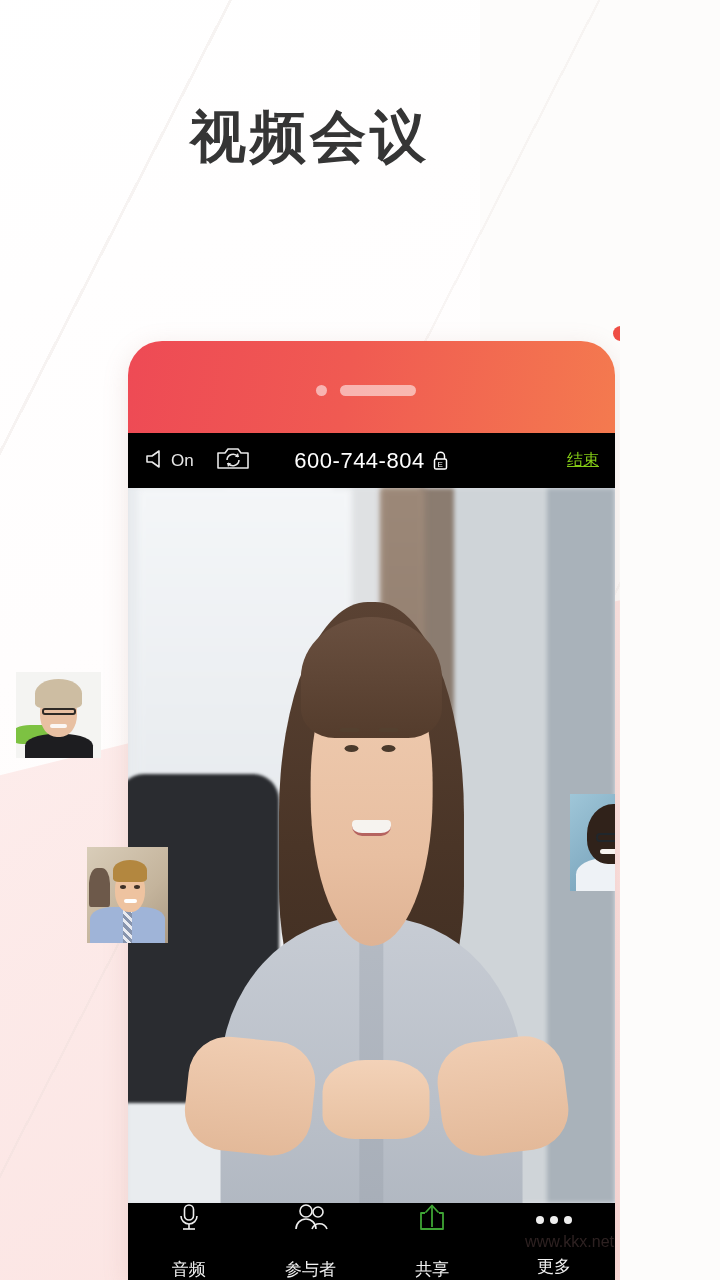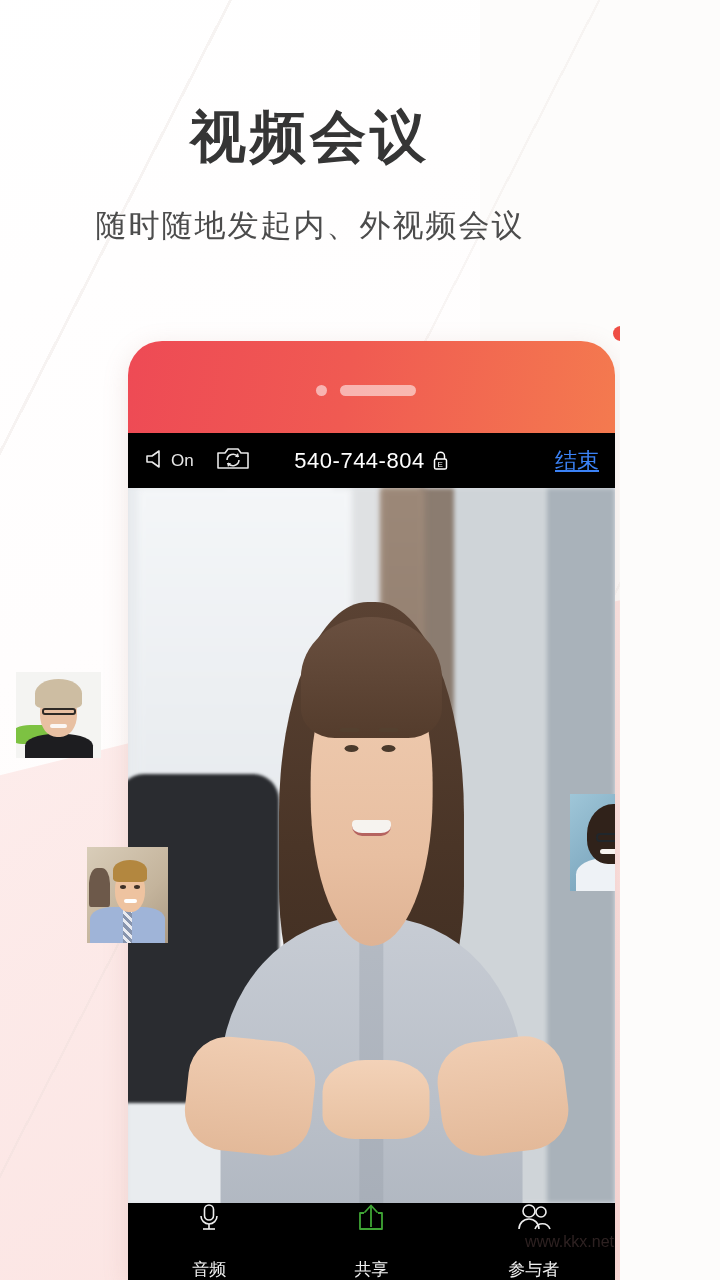--- a/index.html
+++ b/index.html
@@ -81,21 +81,21 @@
   .spk-wrap{ display:flex; align-items:center; gap:3px; }
   .spk-label{ color:#e8e8e8; font-size:17px; }
   .cam-flip{ margin-left:22px; display:flex; align-items:center; }
   .meeting-id{
     position:absolute; left:0; right:0; text-align:center;
     color:#fff; font-size:22px; letter-spacing:.5px;
     display:flex; align-items:center; justify-content:center; gap:7px;
   }
   .lock-e{ display:inline-flex; }
   .end-btn{
-    margin-left:auto; color:#3b82f6; font-size:22px; position:relative; z-index:3;text-decoration:underline;
+    margin-left:auto; color:#84cc16; font-size:16px; position:relative; z-index:3;text-decoration:underline;
   }
 
   
   .stage{
     position:absolute; left:0; top:147px; width:100%; height:715px;
     overflow:hidden; background:#dfe3e8;
   }
   
   .bg-office{
     position:absolute; inset:0;
@@ -209,21 +209,20 @@
 
   <div class="bg-white-wash"></div>
   <div class="bg-pink-right"></div>
   <div class="bg-pink-left"></div>
   <div class="bg-streaks"></div>
 
   <div class="dot dot-small"></div>
   <div class="dot dot-large"></div>
 
   <div class="title">视频会议</div>
-  <div class="subtitle">随时随地发起内、外视频会议</div>
 
   <div class="phone">
 
     <div class="phone-bezel">
       <div class="bezel-cam"></div>
       <div class="bezel-speaker"></div>
     </div>
 
     <div class="appbar">
 
@@ -242,21 +241,21 @@
             <path d="M2 7 h7 l3-4 h10 l3 4 h7 v15 H2 Z" fill="none" stroke="#e8e8e8" stroke-width="1.6" stroke-linejoin="round"></path>
             <path d="M11 14 a6 6 0 0 1 11-3" fill="none" stroke="#e8e8e8" stroke-width="1.6"></path>
             <path d="M23 14 a6 6 0 0 1 -11 3" fill="none" stroke="#e8e8e8" stroke-width="1.6"></path>
             <path d="M22 7 l1 4 l-4 0 Z" fill="#e8e8e8"></path>
             <path d="M12 21 l-1 -4 l4 0 Z" fill="#e8e8e8"></path>
           </svg>
         </span>
       </div>
 
       <div class="meeting-id">
-        <span>540-744-804</span>
+        <span>600-744-804</span>
         <span class="lock-e">
           <svg width="17" height="21" viewBox="0 0 17 21">
             <path d="M4.5 9 V6.2 a4 4 0 0 1 8 0 V9" fill="none" stroke="#fff" stroke-width="1.5"></path>
             <rect x="2.5" y="9" width="12" height="10" rx="1.6" fill="none" stroke="#fff" stroke-width="1.5"></rect>
             <text x="8.5" y="17" font-size="8" fill="#fff" text-anchor="middle" font-family="Liberation Sans, sans-serif">E</text>
           </svg>
         </span>
       </div>
 
       <div class="end-btn">结束</div>
@@ -307,41 +306,49 @@
             <line x1="15" y1="22" x2="15" y2="27" stroke="#eee" stroke-width="1.6"></line>
             <line x1="9" y1="27" x2="21" y2="27" stroke="#eee" stroke-width="1.6"></line>
           </svg>
         </span>
         <span class="tb-label">音频</span>
       </div>
 
 
       <div class="tb-item">
         <span>
-          <svg width="30" height="32" viewBox="0 0 30 32">
-            <path d="M8 11 H4 v16 h22 V11 h-4" fill="none" stroke="#3fa535" stroke-width="1.8" stroke-linejoin="round"></path>
-            <line x1="15" y1="25" x2="15" y2="4" stroke="#3fa535" stroke-width="1.8"></line>
-            <path d="M9 10 L15 3.5 L21 10" fill="none" stroke="#3fa535" stroke-width="1.8" stroke-linejoin="round" stroke-linecap="round"></path>
-          </svg>
-        </span>
-        <span class="tb-label">共享</span>
-      </div>
-
-      <div class="tb-item">
-        <span>
           <svg width="36" height="32" viewBox="0 0 36 32">
             <circle cx="13" cy="9" r="6" fill="none" stroke="#eee" stroke-width="1.6"></circle>
             <path d="M3 27 a10 10 0 0 1 20 0" fill="none" stroke="#eee" stroke-width="1.6"></path>
             <circle cx="25" cy="10" r="5" fill="none" stroke="#eee" stroke-width="1.6"></circle>
             <path d="M19 27 a8 8 0 0 1 15 0" fill="none" stroke="#eee" stroke-width="1.6"></path>
           </svg>
         </span>
         <span class="tb-label">参与者</span>
       </div>
 
+      <div class="tb-item">
+        <span>
+          <svg width="30" height="32" viewBox="0 0 30 32">
+            <path d="M8 11 H4 v16 h22 V11 h-4" fill="none" stroke="#3fa535" stroke-width="1.8" stroke-linejoin="round"></path>
+            <line x1="15" y1="25" x2="15" y2="4" stroke="#3fa535" stroke-width="1.8"></line>
+            <path d="M9 10 L15 3.5 L21 10" fill="none" stroke="#3fa535" stroke-width="1.8" stroke-linejoin="round" stroke-linecap="round"></path>
+          </svg>
+        </span>
+        <span class="tb-label">共享</span>
+      </div>
+
+      <div class="tb-item">
+        <span class="dots-icon">
+            <i></i>
+            <i></i>
+            <i></i>
+          </span>
+        <span class="tb-label">更多</span>
+      </div>
 
     </div>
   </div>
 
   <div class="th-outside-lady">
     <div class="p-bg" style="background:#f4f4f2;"></div>
     <div style="position:absolute;left:-6%;top:62%;width:45%;height:22%;background:#7dc242;border-radius:50% 20% 40% 30%;"></div>
     <div class="p-body" style="left:10%;top:72%;width:80%;height:32%;background:#1d1d20;"></div>
     <div class="p-head" style="left:28%;top:20%;width:44%;height:56%;background:#e8c0a2;"></div>
     <div class="p-hair" style="left:22%;top:8%;width:56%;height:34%;background:#cdbda2;border-radius:50% 50% 16% 16%;"></div>

